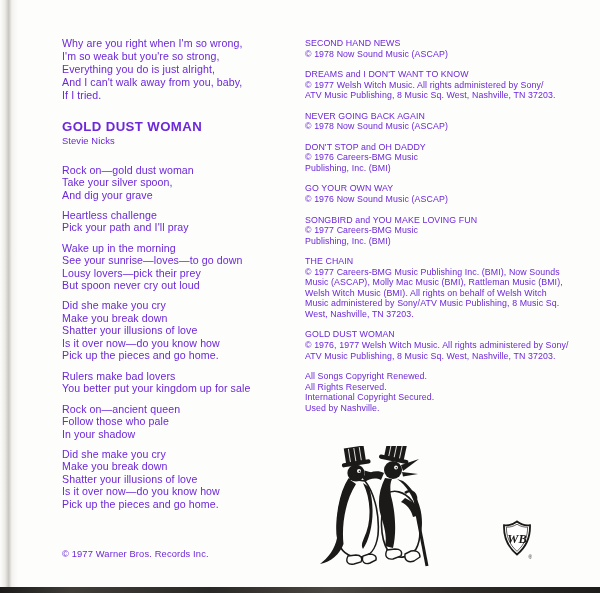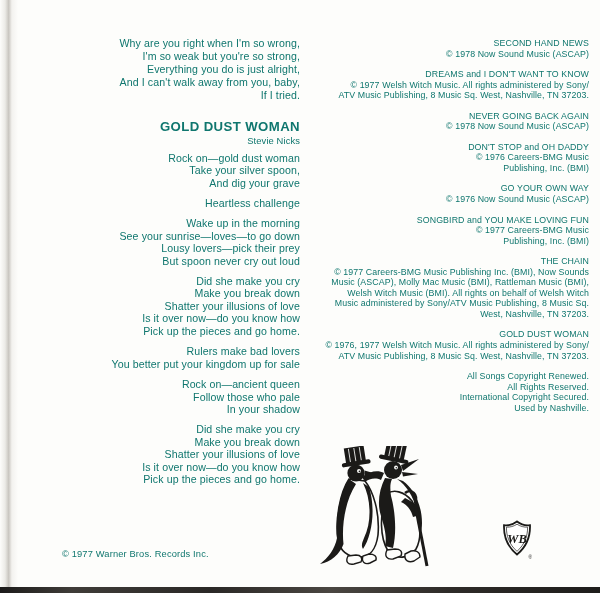--- a/index.html
+++ b/index.html
@@ -1,41 +1,40 @@
 <!DOCTYPE html>
 <html><head>
 <meta charset="utf-8">
 <style>
   html,body{margin:0;padding:0;background:#ffffff;}
   .page{
     position:relative;width:600px;height:593px;overflow:hidden;
-    background:#fdfdfb;color:#0f766e;
+    background:#fdfdfb;color:#6d28d9;
     font-family:"Liberation Sans", sans-serif;
-    text-align:right;
     -webkit-font-smoothing:antialiased;
   }
   
   .spine{
     position:absolute;left:0;top:0;bottom:6px;width:18px;
     background:linear-gradient(90deg,#fdfdfb 0%,#ecebe7 28%,#c9c6c0 48%,#f3f2ef 66%,#fdfdfb 100%);
   }
   .scan-bottom{
     position:absolute;left:0;right:0;bottom:0;height:6px;
     background:linear-gradient(90deg,#1c1b1a 0%,#3f3c38 12%,#2a2826 35%,#4a4641 55%,#2e2b28 75%,#1e1d1b 100%);
   }
   
   .lyrics{
     position:absolute;left:62px;top:37px;width:238px;
     font-size:10.6px;line-height:12.5px;letter-spacing:.1px;
   }
   .line{white-space:nowrap;}
   .stanza{margin:0 0 7.8px 0;}
   .intro .line{line-height:12.9px;}
   .song-title{font-size:13.2px;font-weight:bold;letter-spacing:.4px;margin-top:19px;white-space:nowrap;}
-  .writer{font-size:9.4px;margin-top:2px;margin-bottom:4px;white-space:nowrap;}
+  .writer{font-size:9.4px;margin-top:2px;margin-bottom:16px;white-space:nowrap;}
   .pub-copyright{position:absolute;left:62px;top:549px;font-size:9.3px;letter-spacing:.15px;white-space:nowrap;}
   
   .credits{
     position:absolute;left:305px;top:38px;width:284px;
     font-size:8.8px;line-height:10.55px;letter-spacing:.1px;
   }
   .credit{margin:0 0 10px 0;}
   .credit-title{white-space:nowrap;}
   .rights{margin-top:0;}
   
@@ -62,20 +61,21 @@
     <div class="song-title">GOLD DUST WOMAN</div>
     <div class="writer">Stevie Nicks</div>
     <div>
         <div class="stanza">
           <div class="line">Rock on—gold dust woman</div>
           <div class="line">Take your silver spoon,</div>
           <div class="line">And dig your grave</div>
         </div>
         <div class="stanza">
           <div class="line">Heartless challenge</div>
+          <div class="line">Pick your path and I'll pray</div>
         </div>
         <div class="stanza">
           <div class="line">Wake up in the morning</div>
           <div class="line">See your sunrise—loves—to go down</div>
           <div class="line">Lousy lovers—pick their prey</div>
           <div class="line">But spoon never cry out loud</div>
         </div>
         <div class="stanza">
           <div class="line">Did she make you cry</div>
           <div class="line">Make you break down</div>

